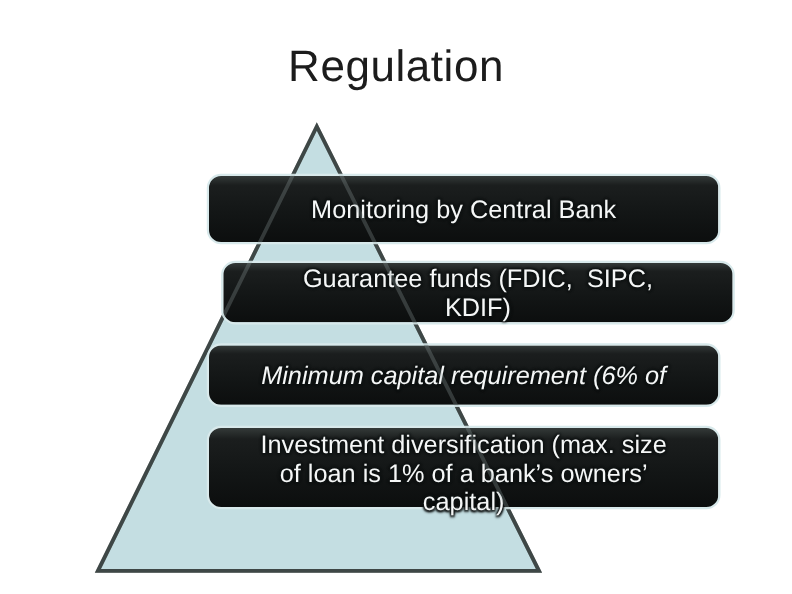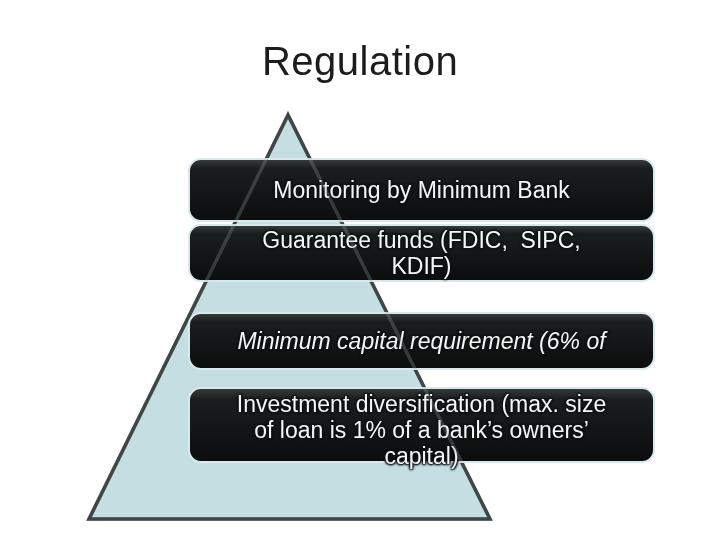--- a/index.html
+++ b/index.html
@@ -45,21 +45,21 @@
     background: linear-gradient(180deg, #343a39 0%, #1b1e1e 14%, #131616 55%, #0c0e0e 100%);
     border: 2px solid #d8e9eb;
     border-radius: 13px;
     display: flex;
     flex-direction: column;
     justify-content: center;
     align-items: center;
     overflow: visible;
   }
   .level-1 { top: 158px; height: 64px; }
-  .level-2 { top: 224px; height: 58px; }
+  .level-2 { top: 237px; height: 58px; margin-left: 13px; }
   .level-3 { top: 312px; height: 58px; font-style: italic; }
   .level-4 { top: 387px; height: 76px; justify-content: flex-start; padding-top: 2px; }
   .line {
     display: block;
     width: 100%;
     text-align: center;
     color: #f5f7f7;
     font-size: 23px;
     line-height: 26px;
     white-space: pre;
@@ -76,21 +76,21 @@
 
 <div class="slide">
 
   <h1 class="slide-title">Regulation</h1>
 
   <svg class="pyramid-svg" width="720" height="540" viewBox="0 0 720 540">
     <polygon points="288,115 89,519 490,519" fill="#c4dee2" stroke="#1d2322" stroke-width="3.5" stroke-linejoin="miter"></polygon>
   </svg>
 
   <div class="level level-1">
-    <span class="line">Monitoring by Minimum Bank</span>
+    <span class="line">Monitoring by Central Bank</span>
   </div>
 
   <div class="level level-2">
     <span class="line">Guarantee funds (FDIC,&nbsp; SIPC,</span>
     <span class="line">KDIF)</span>
   </div>
 
   <div class="level level-3">
     <span class="line">Minimum capital requirement (6% of</span>
   </div>

